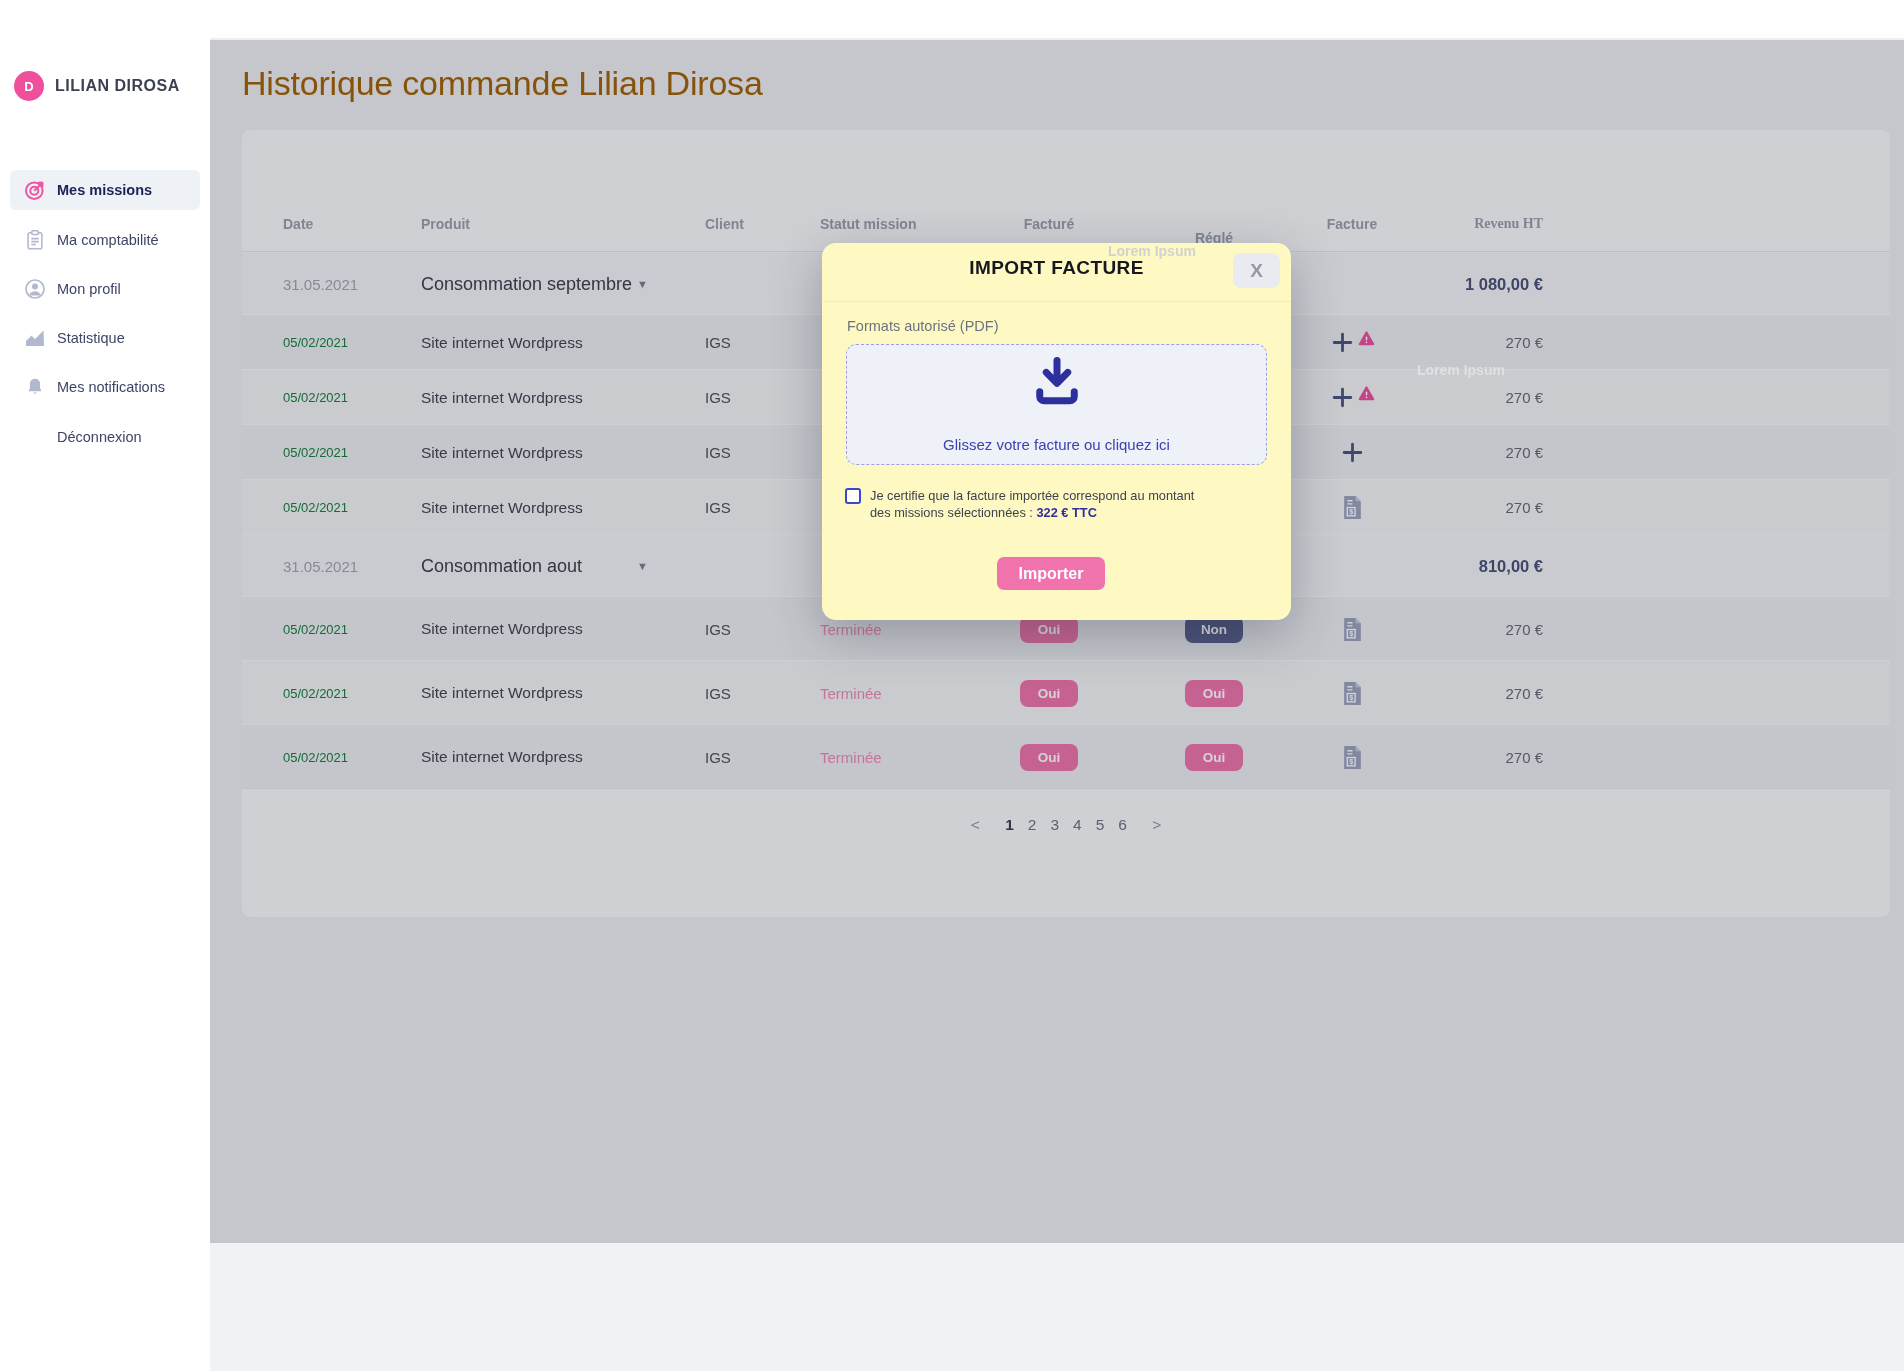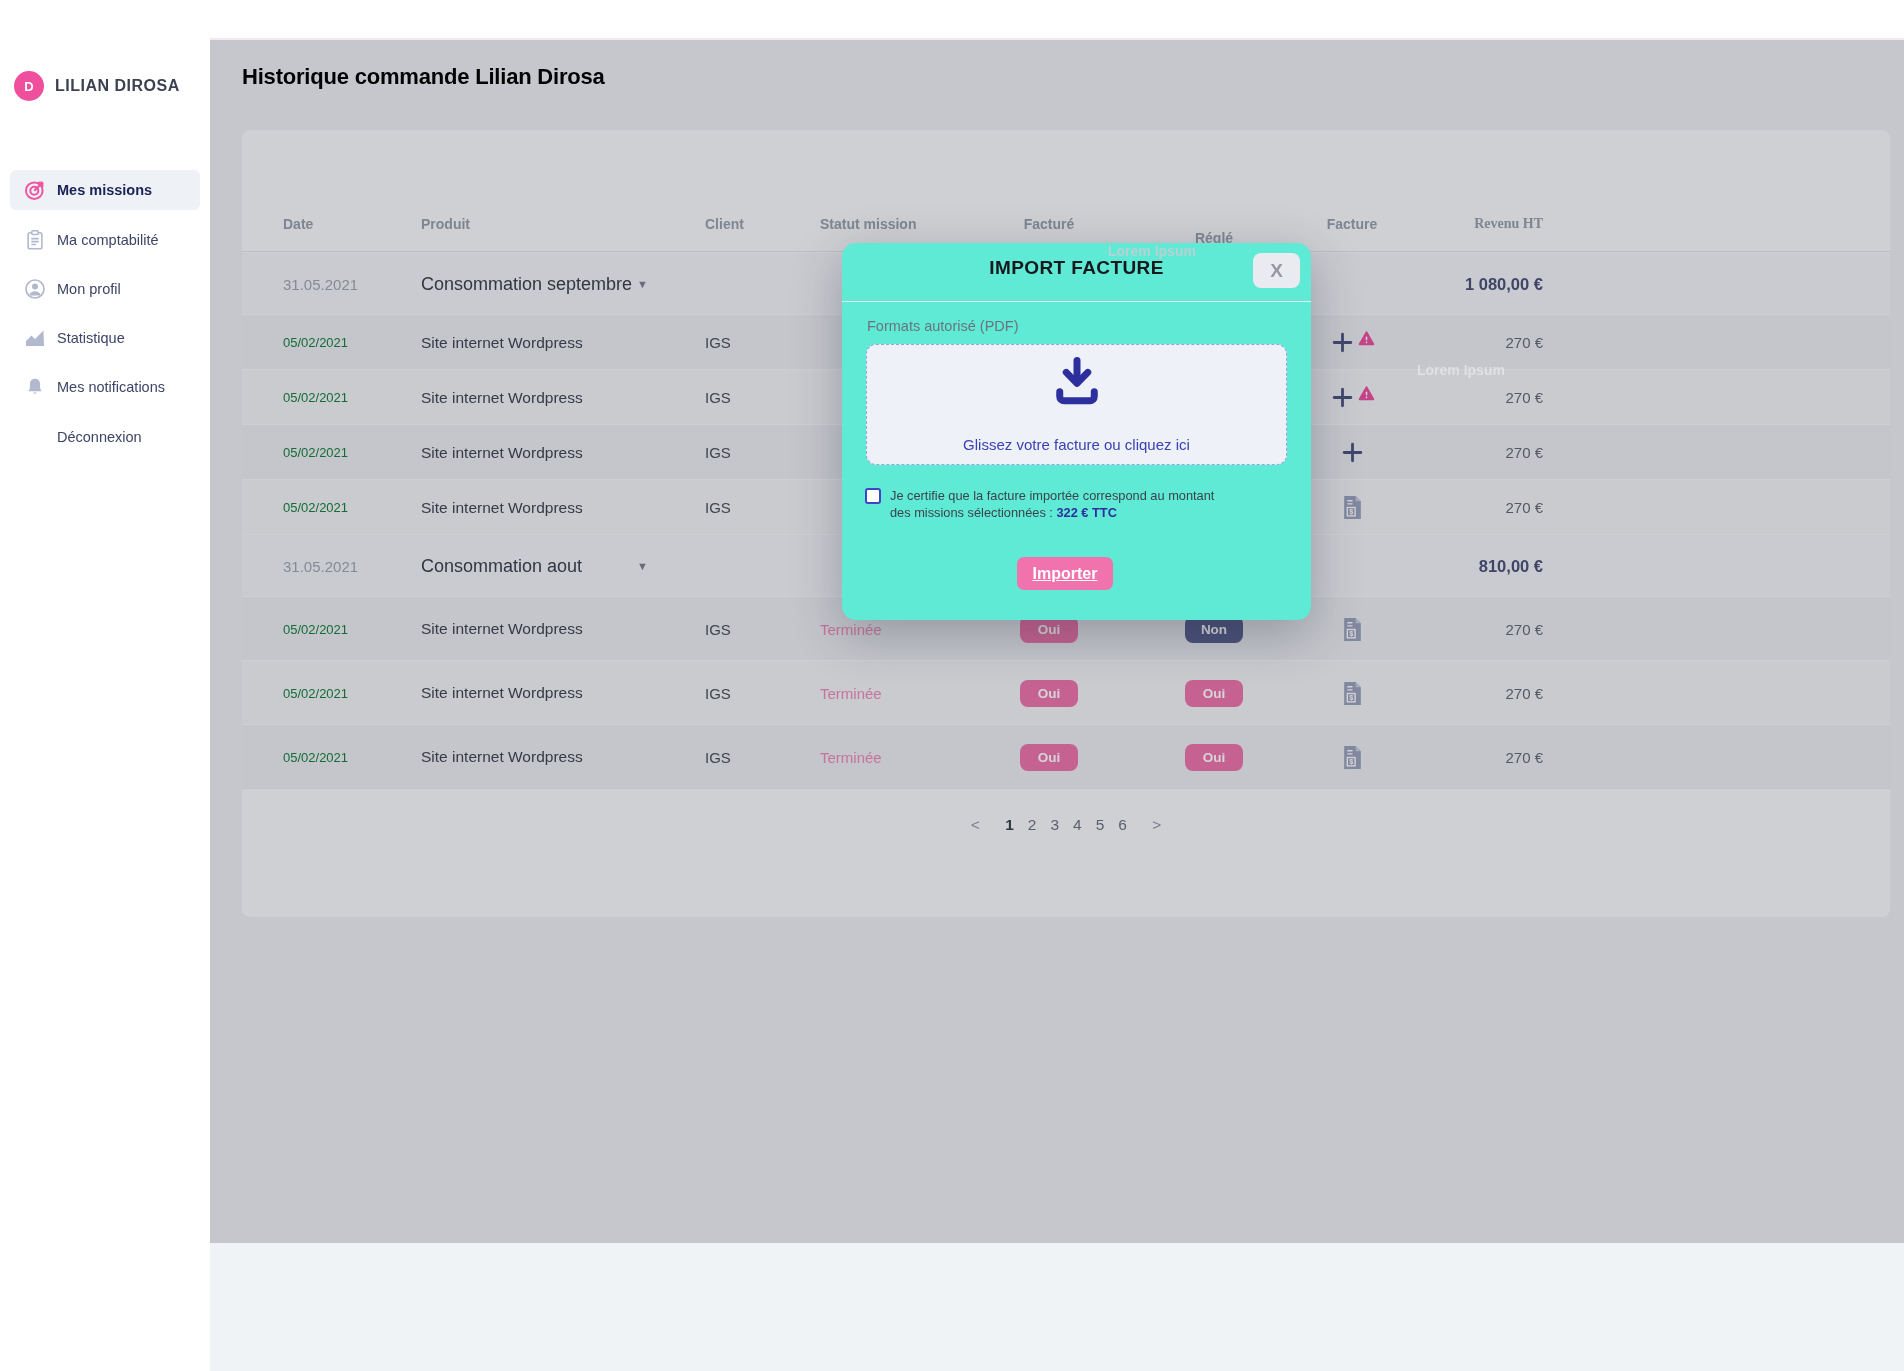--- a/index.html
+++ b/index.html
@@ -7,21 +7,21 @@
     width:1904px;height:1371px;position:relative;overflow:hidden;
     background:#f0f3f6;
     font-family:"Liberation Sans", sans-serif;
     -webkit-font-smoothing:antialiased;
   }
   
   .topbar{position:absolute;left:0;top:0;width:1904px;height:38px;background:#ffffff;
           border-bottom:2px solid #f7e9f1;z-index:5;}
   
   .app-bg{position:absolute;left:210px;top:40px;width:1694px;height:1203px;background:#edeff3;z-index:1;}
-  .page-title{position:absolute;left:32px;top:24px;font-size:22px;font-weight:bold;color:#000000;letter-spacing:-0.2px;}
+  .page-title{position:absolute;left:32px;top:24px;font-size:34px;font-weight:normal;color:#a16207;letter-spacing:-0.2px;}
   
   .card{position:absolute;left:32px;top:90px;width:1648px;height:787px;background:#f8fafc;border-radius:8px;}
   .tabbar{position:absolute;left:0;top:0;width:100%;height:49px;border-bottom:1px solid #e6e8ec;}
   .tab{position:absolute;top:0;height:49px;line-height:52px;font-size:15.5px;color:#596069;text-align:center;cursor:pointer;}
   .tab.en-cours{left:36px;width:120px;}
   .tab.historique{left:155px;width:180px;color:#474d57;}
   .tab-underline{position:absolute;left:165px;top:46px;width:160px;height:4px;background:#e06fab;border-radius:2px;}
   .thead-cell{position:absolute;top:86px;height:22px;font-size:14px;font-weight:bold;color:#98a0ac;}
   .thead-divider{position:absolute;left:0;top:121px;width:100%;height:1px;background:#e3e5e9;}
   .row{position:absolute;left:0;width:100%;border-top:1px solid #fafbfd;}
@@ -59,39 +59,39 @@
   .avatar{width:30px;height:30px;border-radius:50%;background:#ef4f9d;color:#fff;font-size:13px;font-weight:bold;
           display:flex;align-items:center;justify-content:center;}
   .user-name{font-size:16px;font-weight:600;color:#3b4150;letter-spacing:0.5px;}
   .sb-item{position:absolute;left:10px;width:190px;height:40px;border-radius:6px;cursor:pointer;}
   .sb-item.active{background:#eef1f6;}
   .sb-ic{position:absolute;left:12px;top:0;bottom:0;width:26px;display:flex;align-items:center;justify-content:center;}
   .sb-lb{position:absolute;left:47px;top:0;bottom:0;display:flex;align-items:center;
          font-size:14.5px;color:#3d4466;white-space:nowrap;}
   .sb-item.active .sb-lb{font-weight:bold;color:#1b2256;}
   
-  .modal{position:absolute;left:842px;top:243px;width:469px;height:377px;background:#5eead4;border-radius:14px;
+  .modal{position:absolute;left:822px;top:243px;width:469px;height:377px;background:#fef9c3;border-radius:14px;
          box-shadow:0 14px 50px rgba(35,40,60,0.30);z-index:20;}
   .modal-title{position:absolute;left:0;right:0;top:14px;text-align:center;font-size:19px;font-weight:bold;
                color:#16181d;letter-spacing:0.4px;}
   .modal-close{position:absolute;right:11px;top:10px;width:47px;height:35px;background:#e9ebf0;border-radius:8px;
                color:#939aa6;font-size:19px;font-weight:bold;display:flex;align-items:center;justify-content:center;cursor:pointer;}
   .modal-divider{position:absolute;left:0;top:58px;width:100%;height:1px;background:#e8eaee;}
   .formats-label{position:absolute;left:25px;top:75px;font-size:14.5px;color:#6c7380;}
   .dropzone{position:absolute;left:24px;top:101px;width:421px;height:121px;box-sizing:border-box;
             background:#eef1f8;border:1.5px dashed #9aa0e0;border-radius:10px;cursor:pointer;}
   .dz-icon{position:absolute;left:0;right:0;top:8px;display:flex;justify-content:center;}
   .dz-text{position:absolute;left:0;right:0;bottom:11px;text-align:center;font-size:15px;color:#3a41b2;}
   .cert-box{position:absolute;left:23px;top:245px;width:16px;height:16px;box-sizing:border-box;
             border:2px solid #3f45c4;border-radius:3px;background:#fff;cursor:pointer;}
   .cert-text{position:absolute;left:48px;top:244px;width:360px;font-size:12.8px;line-height:17px;color:#3c4250;}
   .cert-amount{font-weight:bold;color:#2d2f9e;}
-  .import-btn{position:absolute;left:175px;top:314px;width:96px;height:33px;background:#f173ae;border:none;
+  .import-btn{position:absolute;left:175px;top:314px;width:108px;height:33px;background:#f173ae;border:none;
               border-radius:7px;color:#ffffff;font-size:16px;font-weight:bold;font-family:"Liberation Sans",sans-serif;
-              cursor:pointer;text-decoration:underline;}
+              cursor:pointer;}
   
   .ghost1{position:absolute;left:1108px;top:243px;z-index:30;font-size:14px;font-weight:bold;color:#c9ccd4;opacity:0.85;}
   .ghost2{position:absolute;left:1417px;top:362px;z-index:15;font-size:14px;font-weight:bold;color:rgba(246,247,250,0.5);}
 </style>
 </head>
 <body>
 
 <div class="topbar"></div>
 
 <div class="app-bg">

